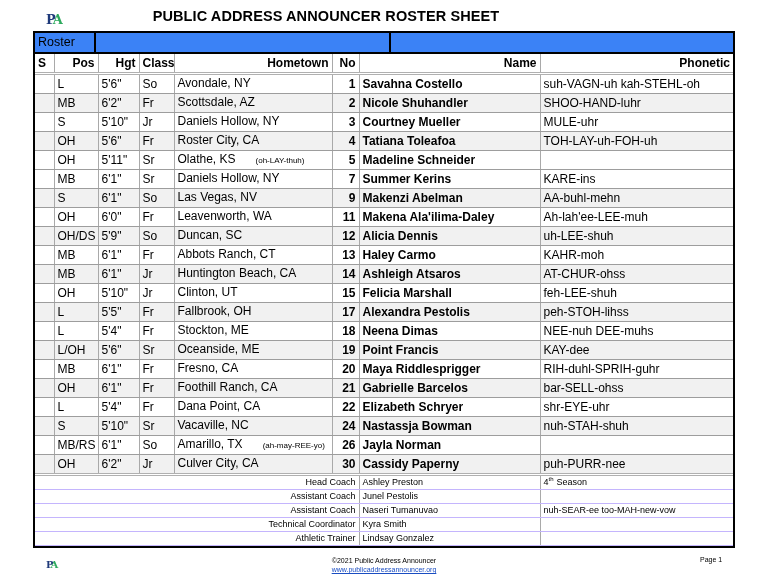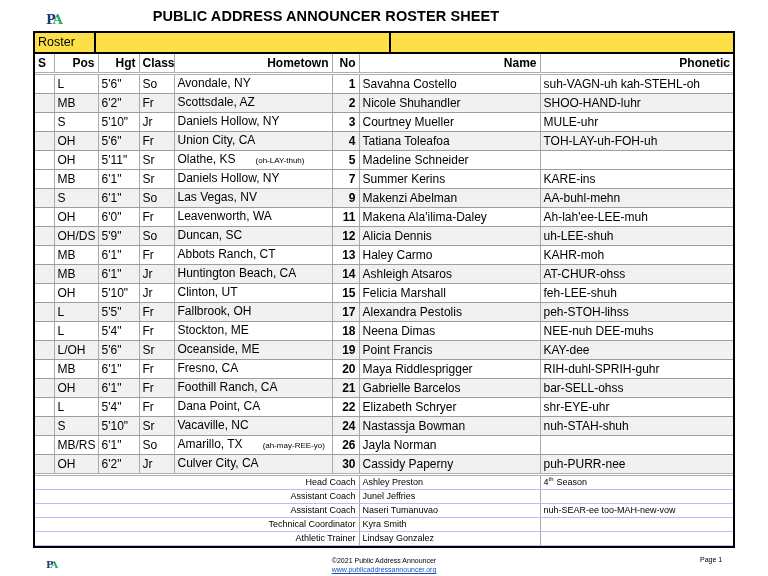--- a/index.html
+++ b/index.html
@@ -4,33 +4,33 @@
 <style>
   html, body { margin:0; padding:0; background:#ffffff; }
   body { width:768px; height:576px; position:relative; overflow:hidden;
          font-family:"Liberation Sans", "DejaVu Sans", sans-serif; color:#000; }
   .logo { position:absolute; display:flex; align-items:flex-end; height:16px; }
   .logo .p { color:#1f3a7a; font-weight:bold; font-family:"DejaVu Serif", serif; font-size:13px; letter-spacing:-2px; line-height:14px; }
   .logo .a { color:#2eaa5e; font-weight:bold; font-family:"DejaVu Serif", serif; font-size:13px; line-height:14px; margin-left:-1px; }
   .title { position:absolute; left:0; width:652px; top:8px; text-align:center;
            font-weight:bold; font-size:14.5px; letter-spacing:0.1px; }
   .sheet { position:absolute; left:33px; top:31px; width:702px; border:2px solid #000; box-sizing:border-box; }
-  .roster-bar { display:flex; height:19px; background:#fde047; border-bottom:2px solid #000; }
+  .roster-bar { display:flex; height:19px; background:#3b82f6; border-bottom:2px solid #000; }
   .roster-bar .c1 { width:61px; border-right:2px solid #000; font-size:12.5px; line-height:19px; padding-left:3px; box-sizing:border-box; }
   .roster-bar .c2 { width:295px; border-right:2px solid #000; box-sizing:border-box; }
   .roster-bar .c3 { flex:1; }
   table { border-collapse:collapse; width:100%; table-layout:fixed; font-size:12px; }
   th, td { border-right:1px solid #a9a9a9; padding:0 3px; height:17.35px; line-height:17px; white-space:nowrap; overflow:hidden; }
   th:last-child, td:last-child { border-right:none; }
   thead th { font-weight:bold; font-size:12px; height:18px; border-bottom:3px double #b0b0b0; text-align:right; }
   thead th.s { text-align:left; padding-left:3px; }
   tbody tr.player td { border-bottom:1px solid #9d9d9d; }
   tbody tr.player.alt td { background:#f1f1f1; }
   td.no { text-align:right; font-weight:bold; }
-  td.name { font-weight:normal; }
+  td.name { font-weight:bold; }
   .small { font-size:8px; margin-left:20px; }
   tr.staff td { height:13px; line-height:13px; font-size:9px; border-bottom:1px solid #c4b5fd; }
   tr.staff.first td { border-top:3px double #b0b0b0; }
   tr.staff td.role { text-align:right; }
   sup { font-size:6px; vertical-align:super; line-height:0; }
   .footer-logo { left:46px; top:556px; }
   .copyright { position:absolute; left:0; width:768px; top:556px; text-align:center; font-size:7px; line-height:9px; }
   .copyright a { color:#1a4dc2; text-decoration:underline; }
   .page-num { position:absolute; left:700px; top:556px; font-size:7px; }
 </style>
@@ -101,21 +101,21 @@
           <td><span>Daniels Hollow, NY</span><span class="small"></span></td>
           <td class="no"><span>3</span></td>
           <td class="name"><span>Courtney Mueller</span></td>
           <td><span>MULE-uhr</span></td>
         </tr>
         <tr class="player alt">
           <td><span></span></td>
           <td><span>OH</span></td>
           <td><span>5'6"</span></td>
           <td><span>Fr</span></td>
-          <td><span>Union City, CA</span><span class="small"></span></td>
+          <td><span>Roster City, CA</span><span class="small"></span></td>
           <td class="no"><span>4</span></td>
           <td class="name"><span>Tatiana Toleafoa</span></td>
           <td><span>TOH-LAY-uh-FOH-uh</span></td>
         </tr>
         <tr class="player">
           <td><span></span></td>
           <td><span>OH</span></td>
           <td><span>5'11"</span></td>
           <td><span>Sr</span></td>
           <td><span>Olathe, KS</span><span class="small">(oh-LAY-thuh)</span></td>
@@ -285,21 +285,21 @@
         </tr>
       </tbody>
     <tbody id="staff-body">
         <tr class="staff first">
           <td colspan="6" class="role">Head Coach</td>
           <td>Ashley Preston</td>
           <td><span>4</span><sup>th</sup><span style="margin-left: 3px;">Season</span></td>
         </tr>
         <tr class="staff">
           <td colspan="6" class="role">Assistant Coach</td>
-          <td>Junel Jeffries</td>
+          <td>Junel Pestolis</td>
           <td><span></span><sup></sup><span></span></td>
         </tr>
         <tr class="staff">
           <td colspan="6" class="role">Assistant Coach</td>
           <td>Naseri Tumanuvao</td>
           <td><span></span><sup></sup><span>nuh-SEAR-ee too-MAH-new-vow</span></td>
         </tr>
         <tr class="staff">
           <td colspan="6" class="role">Technical Coordinator</td>
           <td>Kyra Smith</td>

